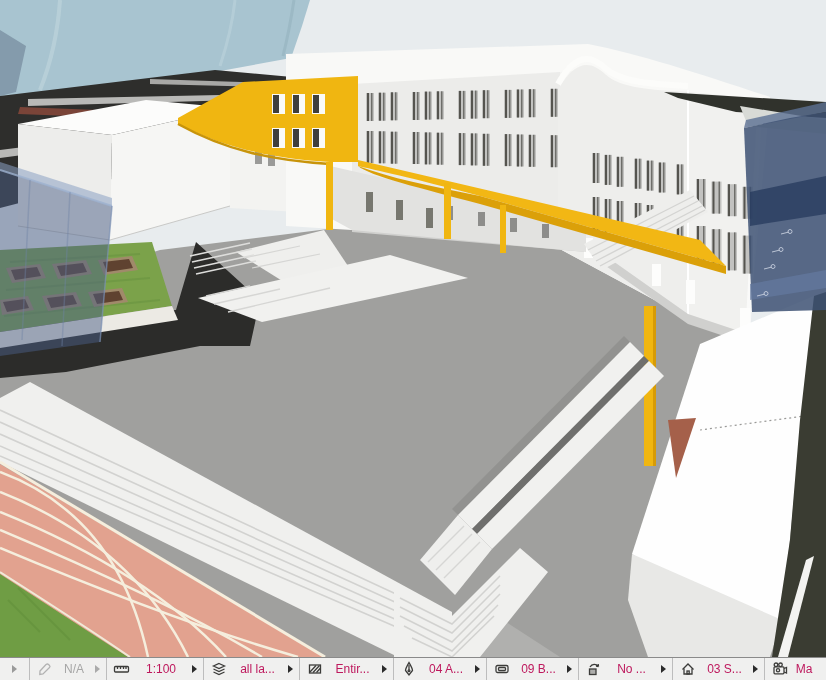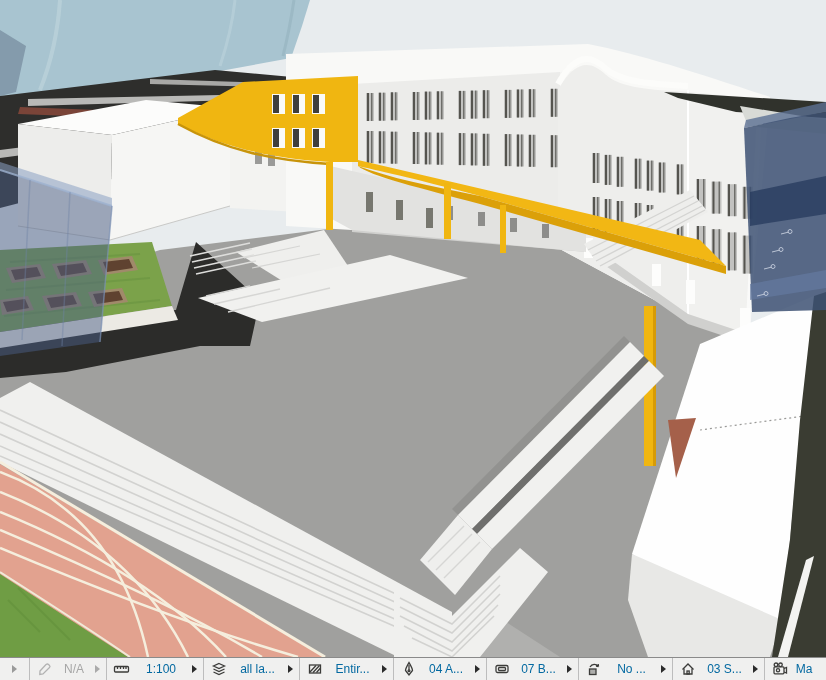--- a/index.html
+++ b/index.html
@@ -6,21 +6,21 @@
     font-family:"Liberation Sans", sans-serif;background:#e8ecee;}
   #app{width:826px;height:680px;display:flex;flex-direction:column;}
   #viewport{width:826px;height:657px;position:relative;}
   #viewport svg{display:block;}
   
   #statusbar{height:23px;background:#f0f0ef;border-top:1px solid #8a8a8a;
     display:flex;align-items:stretch;box-sizing:border-box;}
   .qo{display:flex;align-items:center;padding:0 6px;box-sizing:border-box;
     border-right:1px solid #bdbdbd;white-space:nowrap;overflow:hidden;flex:0 0 auto;cursor:default;}
   .qo:last-child{border-right:none;flex:1 1 auto;}
-  .qlabel{font-size:12px;color:#0369a1;flex:1 1 auto;text-align:center;}
+  .qlabel{font-size:12px;color:#be185d;flex:1 1 auto;text-align:center;}
   .qo.disabled .qlabel{color:#a6a6a6;}
   .qicon{width:17px;height:16px;display:inline-flex;align-items:center;justify-content:center;flex:0 0 auto;}
   .qicon svg{stroke:#3c3c3a;fill:none;stroke-width:1.3;}
   .qo.disabled .qicon svg{stroke:#b2b2b2;}
   .qarrow{width:0;height:0;border-top:4px solid transparent;border-bottom:4px solid transparent;
     border-left:5px solid #2b2b2b;flex:0 0 auto;}
   .qo.disabled .qarrow{border-left-color:#aaaaaa;}
   .qo.expand{justify-content:center;}
   .qo.expand .qarrow{border-left-color:#9a9a9a;}
 </style>
@@ -467,21 +467,21 @@
       <span class="qarrow"></span>
     </div>
 
     <div class="qo" style="width:92px">
       <span class="qicon">
         <svg width="16" height="16" viewBox="0 0 16 16">
             <rect x="2" y="4.5" width="12" height="7" rx="1.5"></rect>
             <rect x="4.5" y="6.5" width="7" height="3" rx="1"></rect>
           </svg>
       </span>
-      <span class="qlabel">07 B...</span>
+      <span class="qlabel">09 B...</span>
       <span class="qarrow"></span>
     </div>
 
     <div class="qo" style="width:94px">
       <span class="qicon">
         <svg width="16" height="16" viewBox="0 0 16 16">
             <rect x="3.5" y="8" width="6.5" height="5.5" fill="#adadab"></rect>
             <path d="M4 6 C6 2.5 10 2.5 12.5 5.5 M12.5 5.5 L12.2 3 M12.5 5.5 L10 5.2"></path>
           </svg>
       </span>

